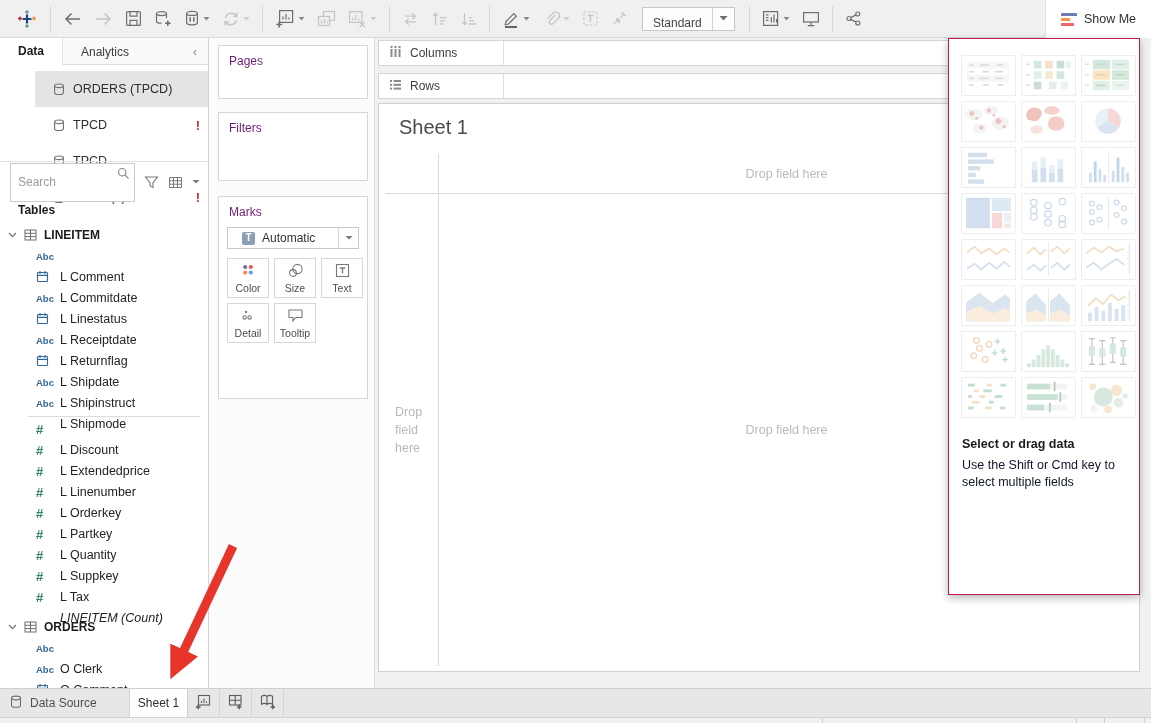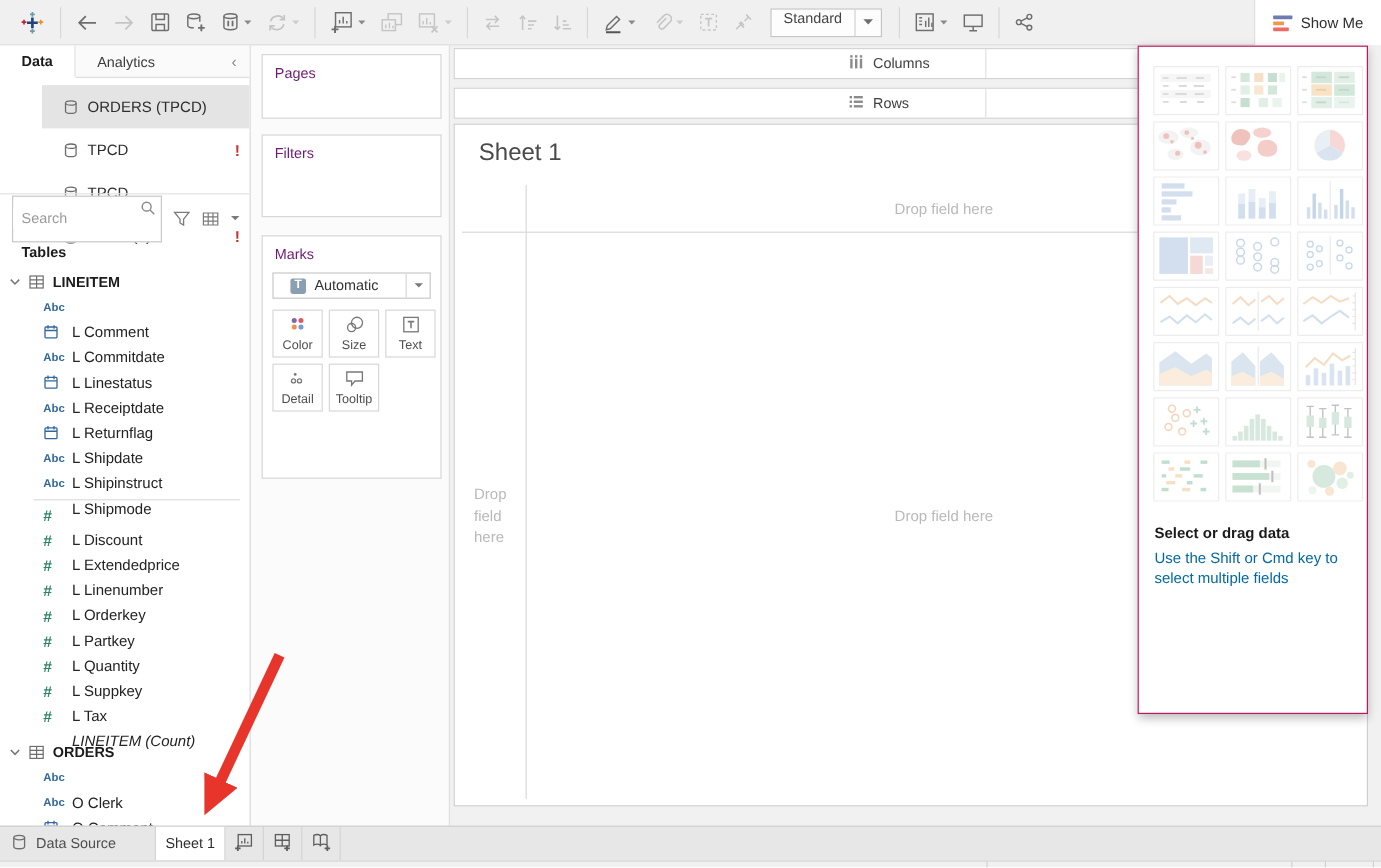--- a/index.html
+++ b/index.html
@@ -7,21 +7,21 @@
   body { font-family:"Liberation Sans", sans-serif; font-size:12px; color:#333; background:#fff; }
   #app { position:relative; width:1151px; height:723px; background:#fff; overflow:hidden; }
 
   
   .toolbar { position:absolute; left:0; top:0; width:1151px; height:38px; background:#f0f0f0; border-bottom:1px solid #d9d9d9; display:flex; align-items:center; }
   .tb-items { display:flex; align-items:center; height:100%; padding-left:10px; }
   .tb-btn { display:flex; align-items:center; padding:0 6px; height:30px; cursor:default; }
   .tb-btn .ic { display:flex; align-items:center; }
   .tb-sep { width:1px; height:26px; background:#d8d8d8; margin:0 6px; }
   .caret { margin-left:3px; display:flex; align-items:center; }
-  .tb-select { display:flex; align-items:flex-start; border:1px solid #c6c6c6; background:#fdfdfd; height:24px; margin:0 8px; }
+  .tb-select { display:flex; align-items:flex-end; border:1px solid #c6c6c6; background:#fdfdfd; height:24px; margin:0 8px; }
   .tb-select .lbl { padding:0 10px; color:#444; min-width:62px; }
   .tb-select .sel-caret { width:22px; height:100%; border-left:1px solid #d2d2d2; display:flex; align-items:center; justify-content:center; }
   .showme-btn { position:absolute; right:0; top:0; width:106px; height:38px; background:#fff; border-left:1px solid #e0e0e0; display:flex; align-items:center; justify-content:center; gap:7px; cursor:pointer; }
   .showme-btn .txt { color:#2f2f2f; font-size:12.5px; }
   .sm-bars { display:flex; flex-direction:column; gap:2px; }
   .sm-bars i { display:block; height:3px; border-radius:0.5px; }
   .sm-bars i:nth-child(1){ width:16px; background:#6f7cb1; }
   .sm-bars i:nth-child(2){ width:9px;  background:#f0974c; }
   .sm-bars i:nth-child(3){ width:13px; background:#ee6a64; }
 
@@ -70,39 +70,39 @@
   .marks-select .tchip:before { content:"T"; position:absolute; left:3.5px; top:0px; color:#fff; font-size:10px; font-weight:bold; }
   .marks-select .msl { color:#333; }
   .marks-select .msl-caret { margin-left:auto; width:20px; height:100%; border-left:1px solid #d8d8d8; display:flex; align-items:center; justify-content:center; }
   .marks-grid { position:absolute; left:8px; top:61px; width:136px; display:flex; flex-wrap:wrap; gap:5px; }
   .mark-btn { width:42px; height:40px; border:1px solid #d7d7d7; background:#fff; display:flex; flex-direction:column; align-items:center; justify-content:flex-end; padding-bottom:3px; cursor:pointer; }
   .mark-btn .mic { flex:1; display:flex; align-items:center; justify-content:center; }
   .mark-btn .mlb { font-size:10.5px; color:#4e4e4e; }
 
   
   .canvas { position:absolute; left:375px; top:38px; width:776px; height:650px; background:#f1f1f1; }
-  .shelf-row { position:absolute; left:3px; width:762px; height:26px; background:#fff; border:1px solid #d4d4d4; display:flex; align-items:center;justify-content:center; }
+  .shelf-row { position:absolute; left:3px; width:762px; height:26px; background:#fff; border:1px solid #d4d4d4; display:flex; align-items:center; }
   .shelf-row.cols { top:2px; }
   .shelf-row.rows { top:35px; }
   .shelf-label { width:125px; height:100%; display:flex; align-items:center; padding-left:10px; gap:8px; border-right:1px solid #e0e0e0; color:#404040; }
   .sheet-card { position:absolute; left:3px; top:65px; width:762px; height:569px; background:#fff; border:1px solid #d0d0d0; }
   .sheet-title { position:absolute; left:20px; top:12px; font-size:20px; color:#4a4a4a; }
   .vline { position:absolute; left:59px; top:50px; width:1px; height:512px; background:#d9d9d9; }
   .hline { position:absolute; left:6px; top:89px; width:750px; height:1px; background:#d9d9d9; }
   .drop-top { position:absolute; left:59px; top:50px; width:697px; height:39px; display:flex; align-items:center; justify-content:center; color:#b9b9b9; font-size:12.5px; }
   .drop-left { position:absolute; left:6px; top:90px; width:53px; height:472px; display:flex; align-items:center; justify-content:center; text-align:left; color:#b9b9b9; font-size:12.5px; padding:0 10px; line-height:18px; }
   .drop-main { position:absolute; left:59px; top:90px; width:697px; height:472px; display:flex; align-items:center; justify-content:center; color:#b9b9b9; font-size:12.5px; }
 
   
   .showme-panel { position:absolute; left:948px; top:38px; width:192px; height:557px; background:#fff; border:1px solid #be185d; box-shadow:0 3px 8px rgba(0,0,0,0.28); z-index:20; }
   .thumb-grid { position:absolute; left:12px; top:16px; width:176px; display:flex; flex-wrap:wrap; gap:5px; }
   .thumb { width:55px; height:41px; border:1px solid #e3e3e3; background:#fff; border-radius:1px; opacity:0.62; cursor:pointer; }
   .thumb svg { display:block; width:53px; height:39px; }
   .sm-title { position:absolute; left:13px; top:398px; font-weight:bold; color:#1b1b1b; font-size:12.5px; }
-  .sm-hint { position:absolute; left:13px; top:418px; width:170px; color:#0369a1; font-size:12.5px; line-height:17px; }
+  .sm-hint { position:absolute; left:13px; top:418px; width:170px; color:#0f172a; font-size:12.5px; line-height:17px; }
 
   
   .tabbar { position:absolute; left:0; top:688px; width:1151px; height:29px; background:#e7e7e7; border-top:1px solid #cfcfcf; display:flex; align-items:stretch; z-index:30; }
   .dstab { width:130px; display:flex; align-items:center; gap:8px; padding-left:10px; color:#4f4f4f; border-right:1px solid #d4d4d4; cursor:pointer; }
   .sheettab { width:58px; background:#fff; border-right:1px solid #cfcfcf; display:flex; align-items:center; justify-content:center; color:#2e2e2e; cursor:pointer; }
   .newbtn { width:32px; display:flex; align-items:center; justify-content:center; border-right:1px solid #d4d4d4; cursor:pointer; }
   .statusbar { position:absolute; left:0; top:717px; width:1151px; height:6px; background:#f1f1f1; border-top:1px solid #d2d2d2; z-index:30; }
   .statusbar i { position:absolute; top:0; width:1px; height:6px; background:#cfcfcf; }
 
   .arrow-overlay { position:absolute; left:0; top:0; width:1151px; height:723px; z-index:40; pointer-events:none; }

